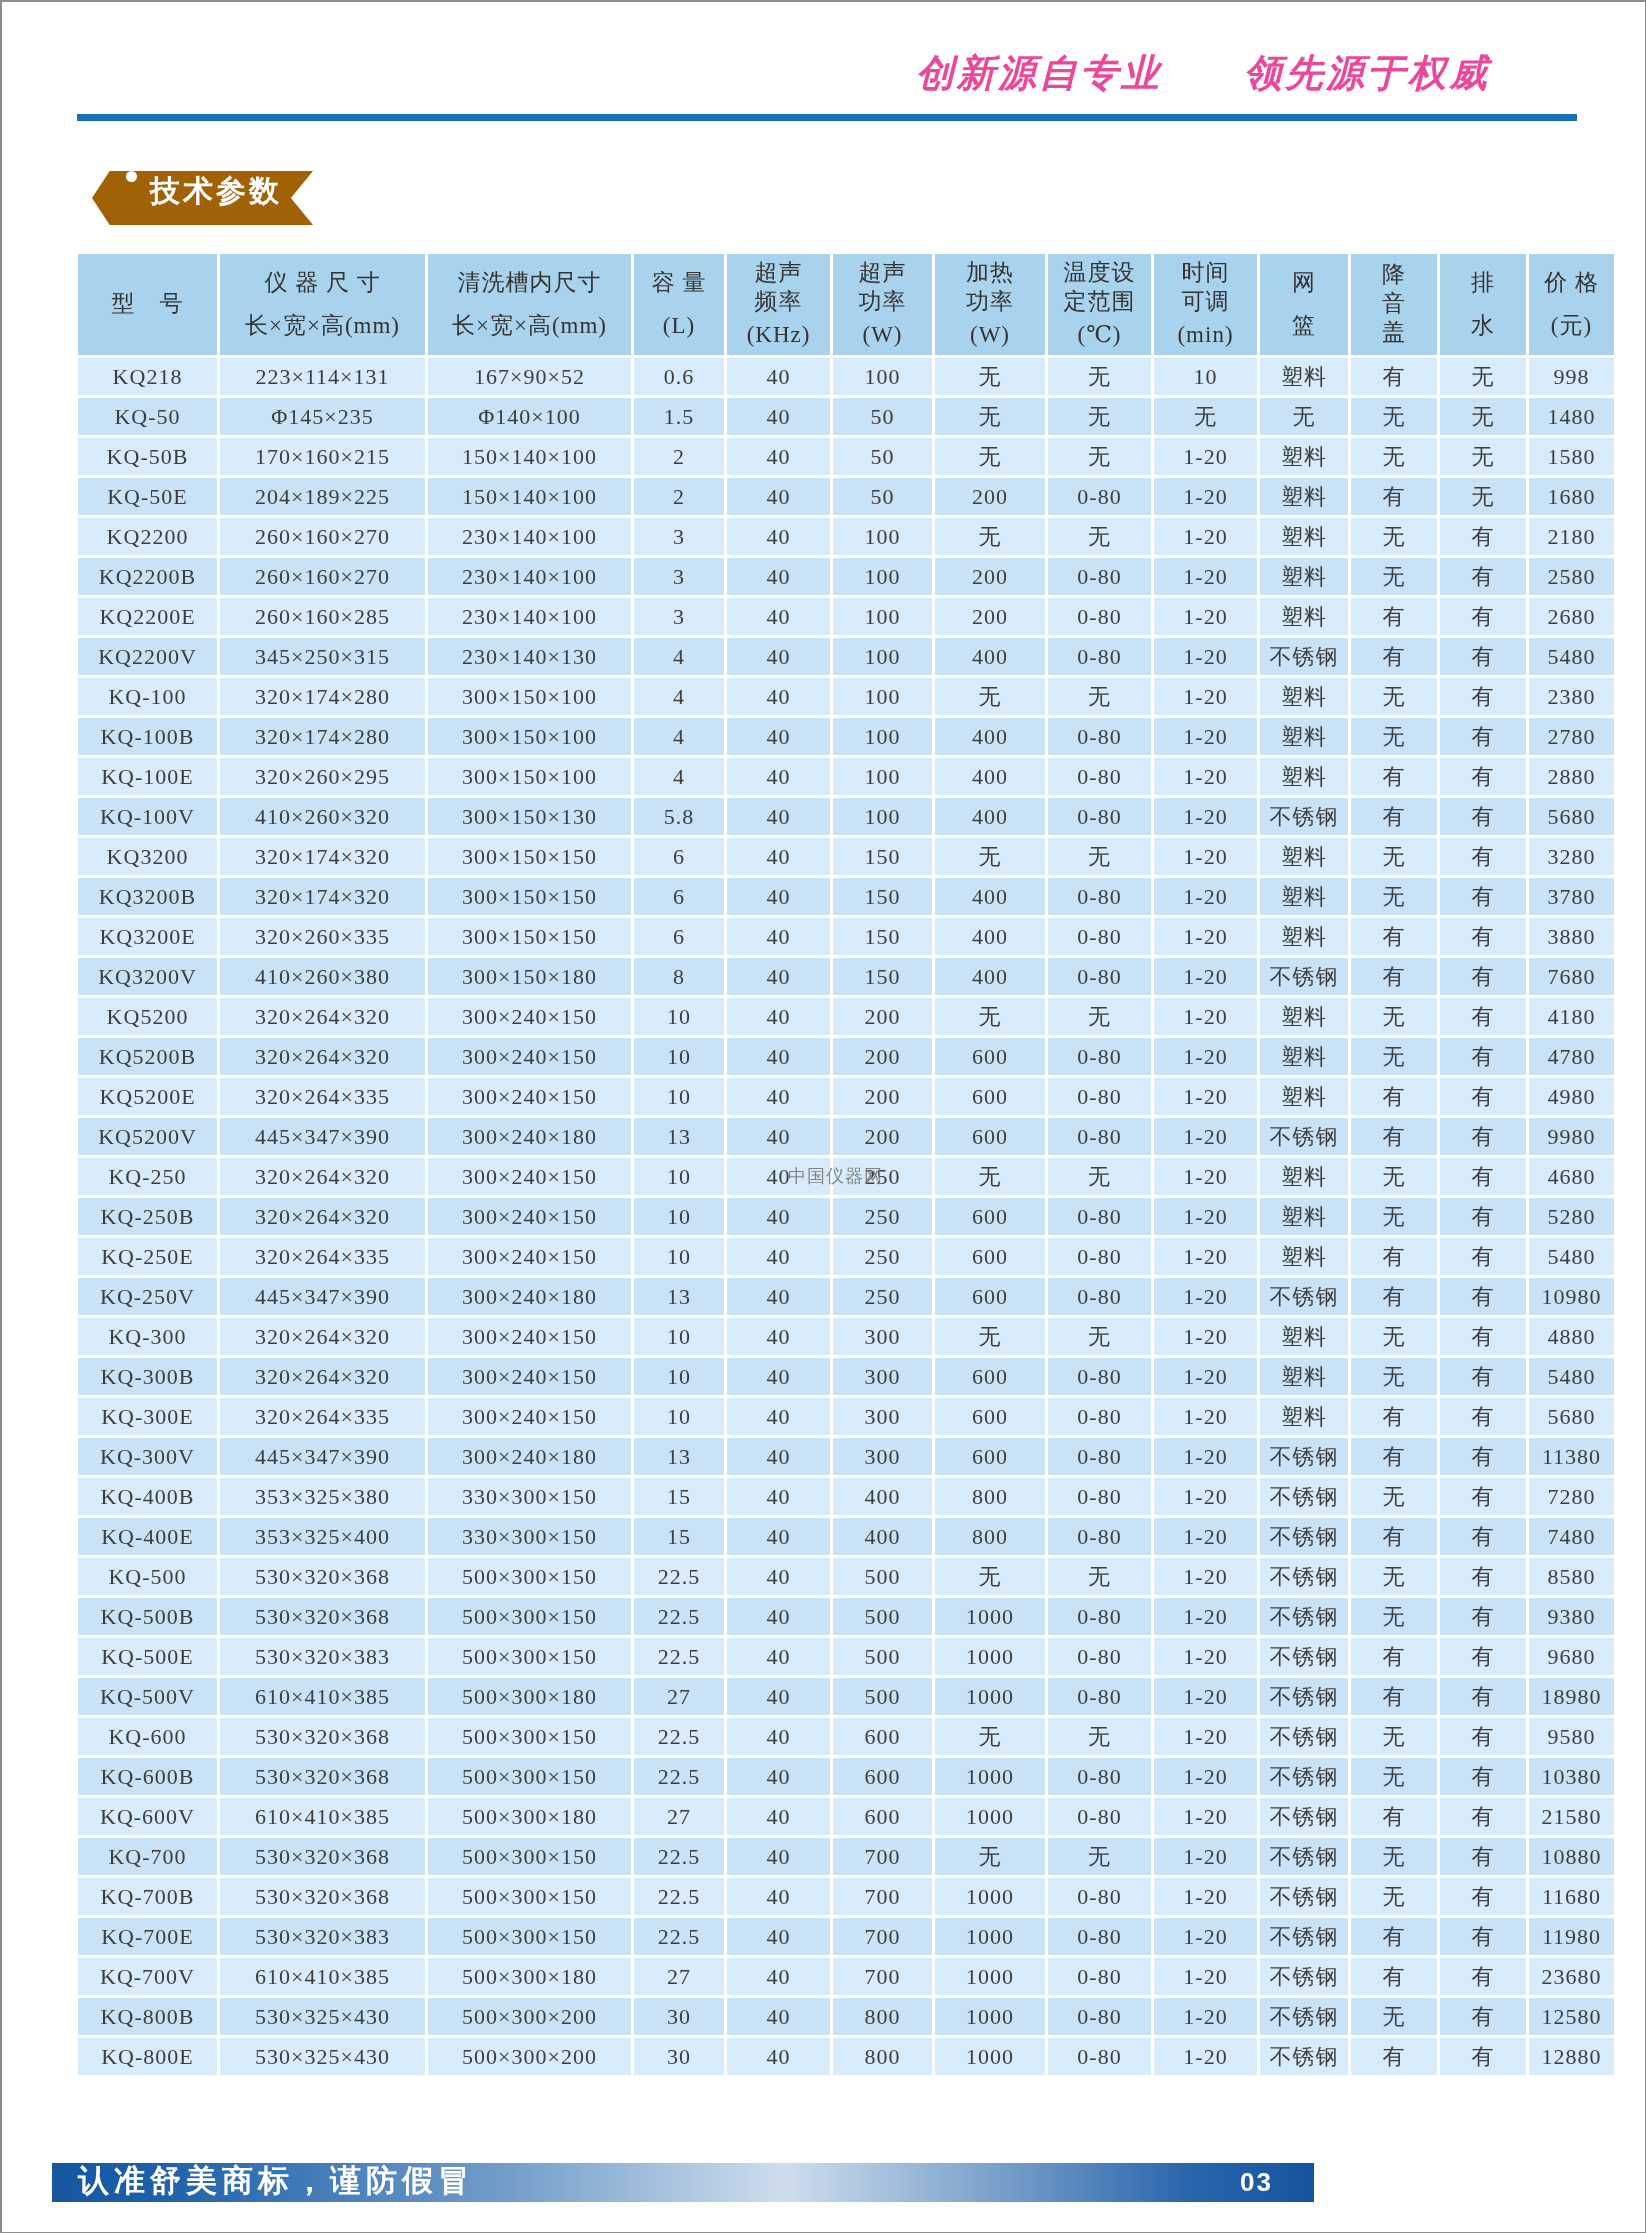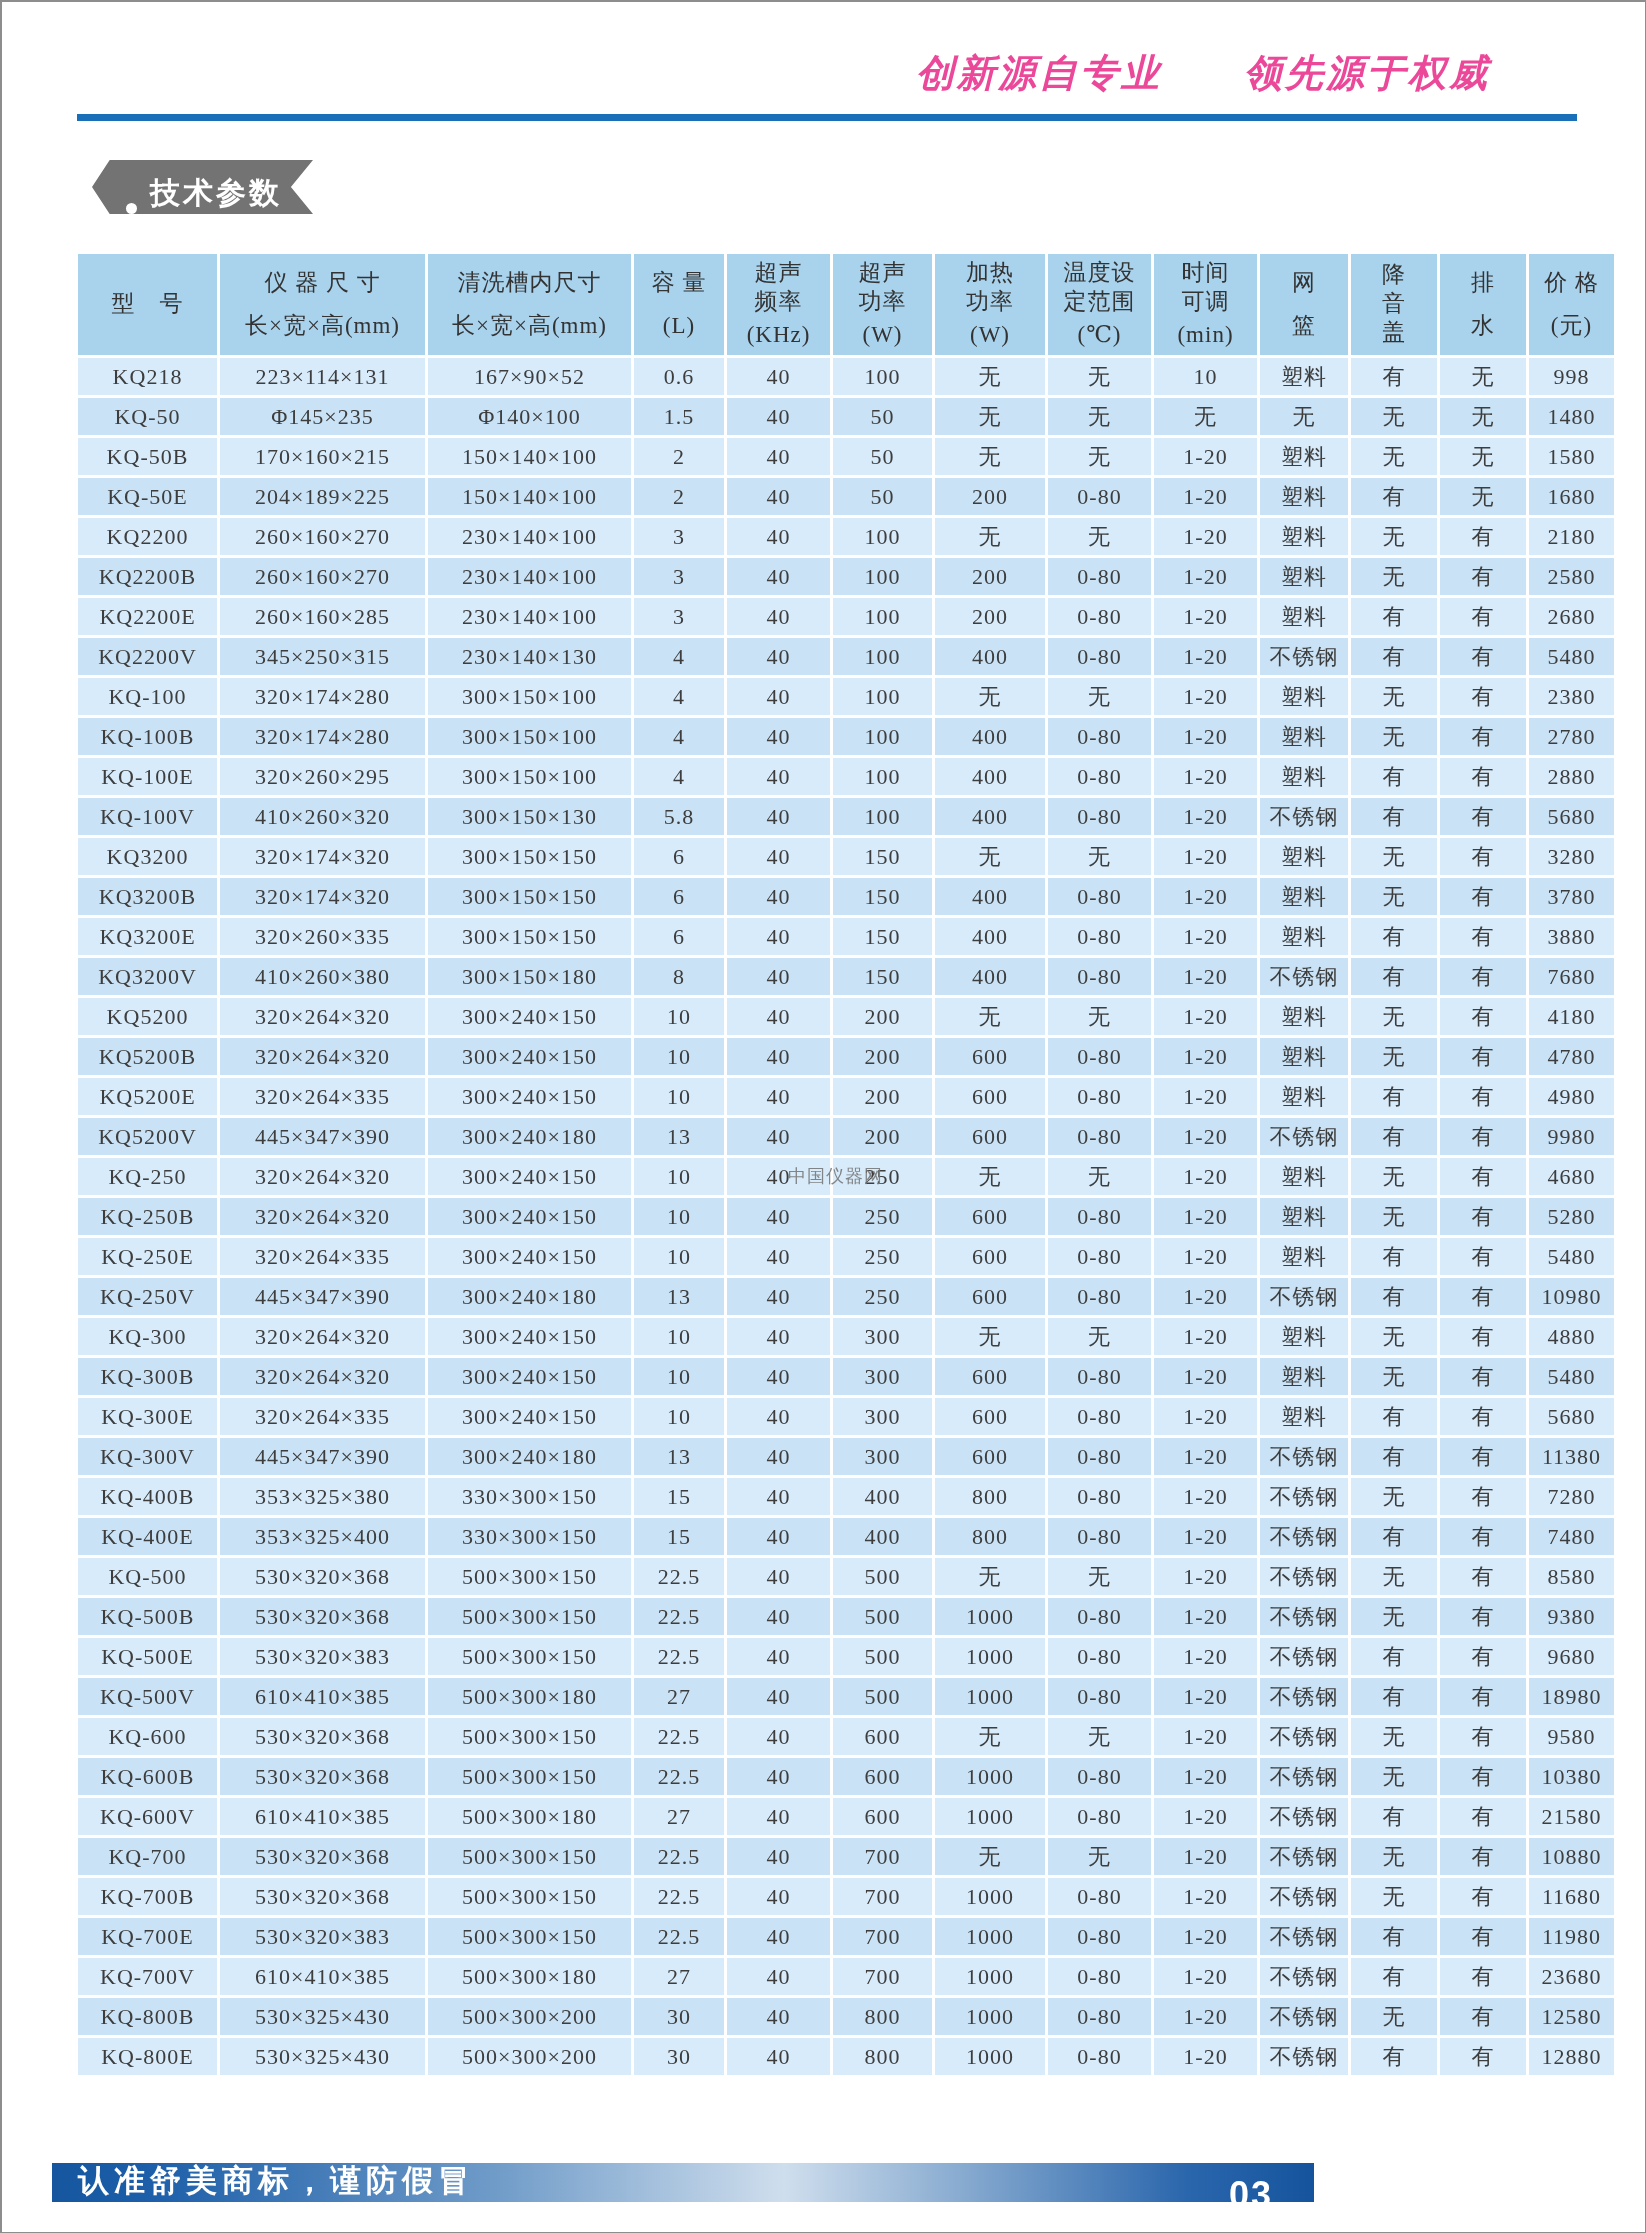--- a/index.html
+++ b/index.html
@@ -21,25 +21,25 @@
     font-size:38px; letter-spacing:3px;
     color:#ec4899; white-space:pre;
   }
   .rule {
     position:absolute; top:112px; left:75px;
     width:1500px; height:7px; background:#1a70b8;
   }
 
   
   .banner {
-    position:absolute; left:90px; top:158px;
+    position:absolute; left:90px; top:169px;
     width:221px; height:54px;
-    background:#737373;
+    background:#a16207;
     clip-path:polygon(0 50%, 8% 0, 100% 0, 90% 50%, 100% 100%, 8% 100%);
-    display:flex; align-items:flex-end;
+    display:flex; align-items:flex-start;
     color:#ffffff;
     font-family:"Liberation Sans","DejaVu Sans",sans-serif;
   }
   .banner-dot { width:11px; height:11px; border-radius:50%; background:#ffffff; margin-left:34px; flex:0 0 auto; }
   .banner-text { font-size:30px; font-weight:bold; letter-spacing:3px; margin-left:13px; }
 
   
   table.spec {
     position:absolute; left:73px; top:249px;
     width:1504px;
@@ -80,23 +80,23 @@
       #15569f 0%, #1d5fa9 8%, #6f9bc8 35%, #cfdeed 58%,
       #88abd0 72%, #2a66ac 90%, #15549d 100%);
     display:flex; align-items:flex-end;
     font-family:"Liberation Sans","DejaVu Sans",sans-serif;
   }
   .footer-text {
     color:#ffffff; font-weight:bold; font-size:31px;
     margin-left:26px; letter-spacing:5px;
   }
   .page-num {
-    position:absolute; right:41px; top:12px; height:100%;
+    position:absolute; right:41px; top:0; height:100%;
     display:flex; align-items:center;
-    color:#ffffff; font-weight:bold; font-size:36px; letter-spacing:2px;
+    color:#ffffff; font-weight:bold; font-size:26px; letter-spacing:2px;
   }
 </style>
 </head>
 <body>
 
 <div class="page">
 
   <div class="slogan">创新源自专业　　领先源于权威</div>
   <div class="rule"></div>
 

